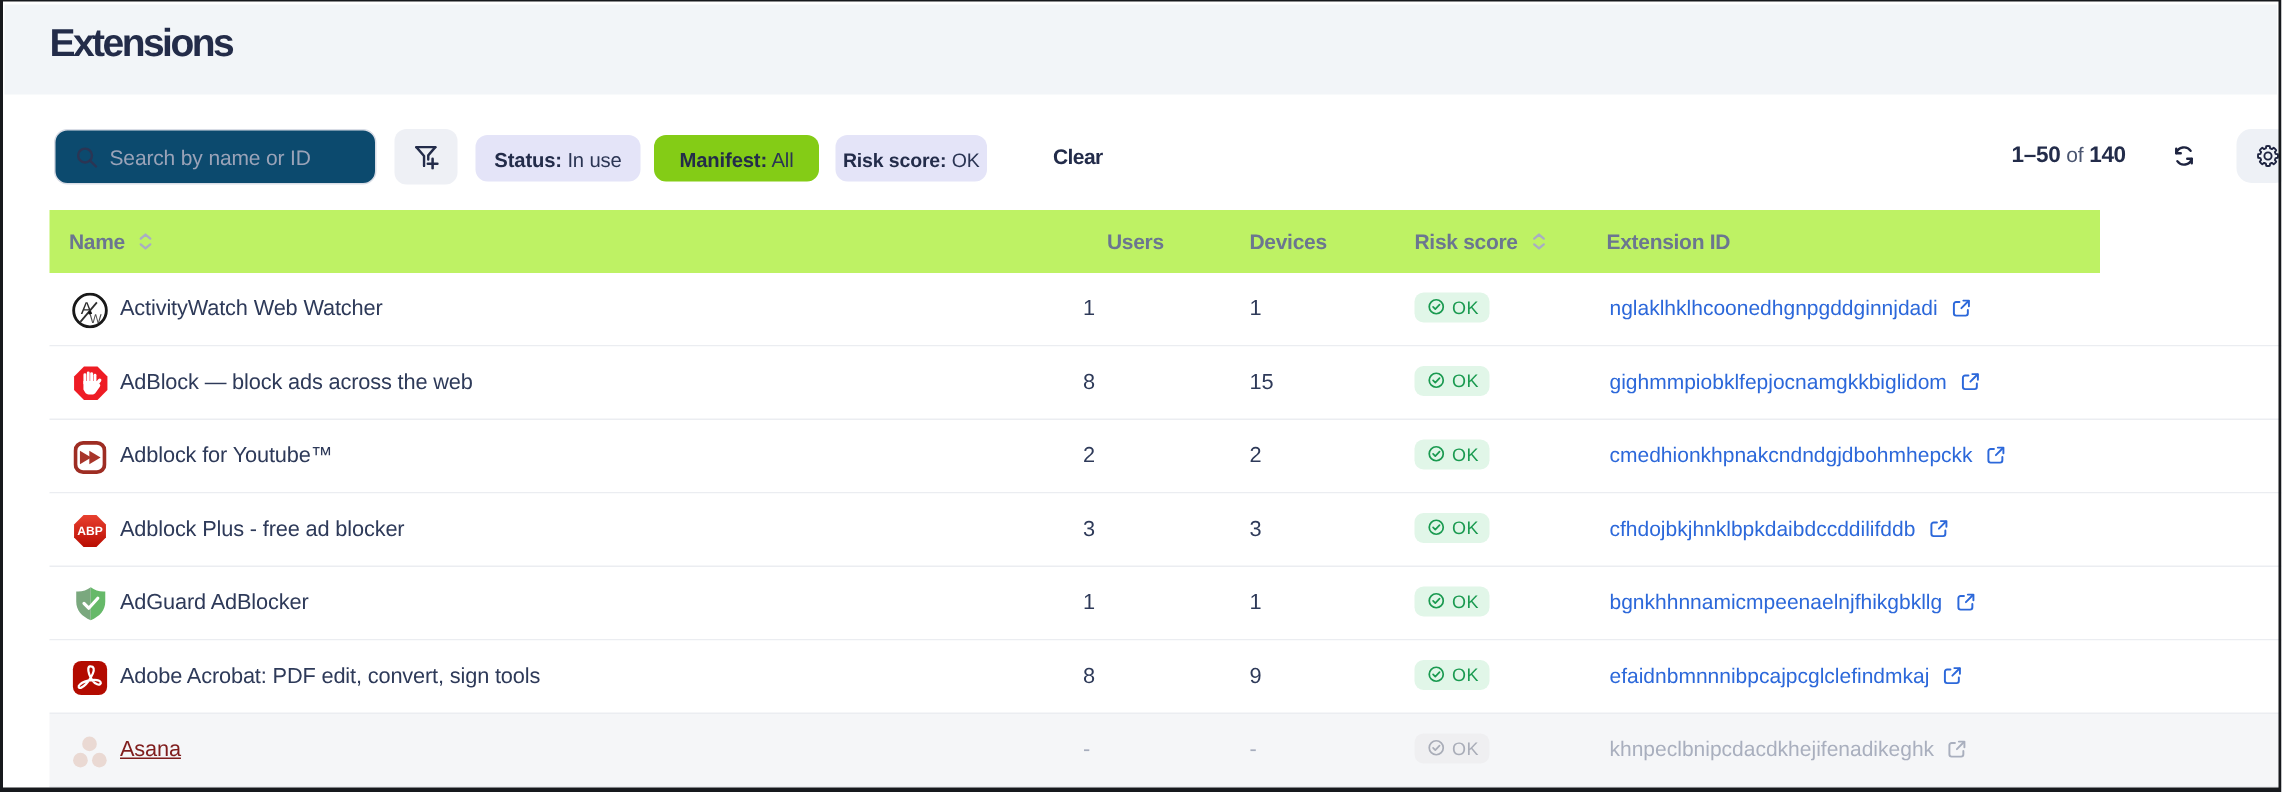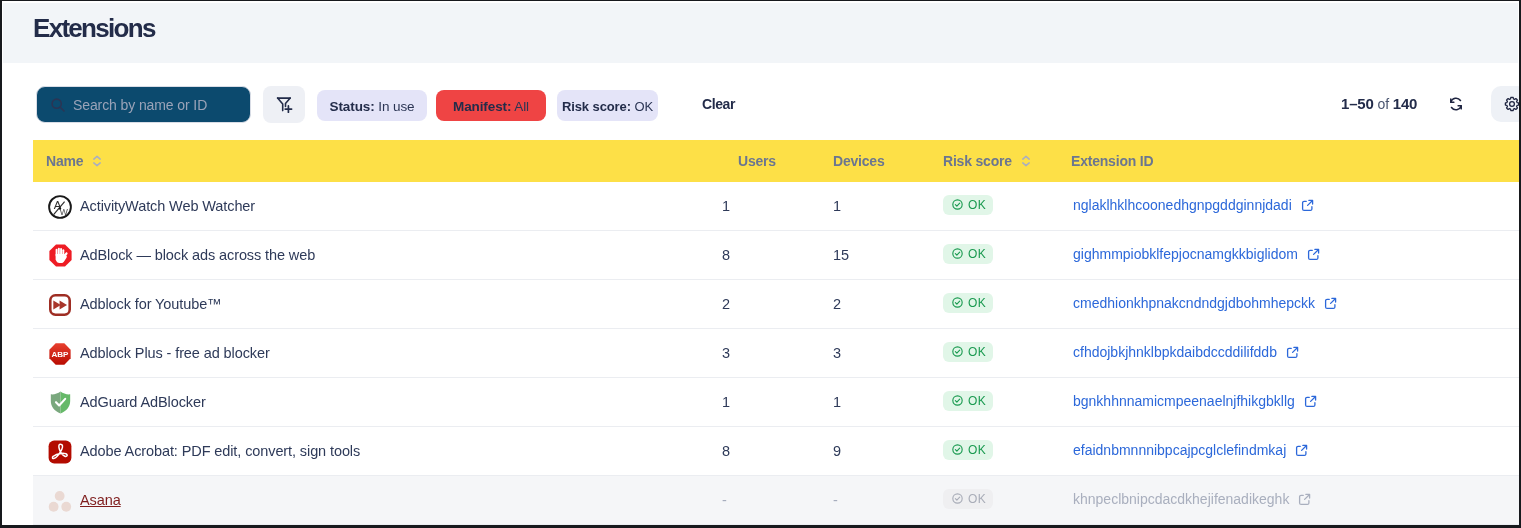--- a/index.html
+++ b/index.html
@@ -9,29 +9,29 @@
 .title { position:absolute; left:33px; top:13px; font-size:26px; font-weight:bold; color:#232c49; letter-spacing:-1.7px; }
 .search { position:absolute; left:36px; top:86px; width:215px; height:37px; background:#0c4a6e; border:1px solid #d9dde6; border-radius:9px; }
 .search svg { position:absolute; left:13px; top:10px; }
 .search .ph { position:absolute; left:36px; top:10px; font-size:14px; color:#9aa3b8; letter-spacing:-0.1px; white-space:nowrap; }
 .fbtn { position:absolute; left:263px; top:86px; width:42px; height:37px; background:#eef0f5; border-radius:8px; }
 .fbtn svg { position:absolute; left:13px; top:10px; }
 .chip { position:absolute; top:90px; height:31px; border-radius:8px; font-size:13.5px; letter-spacing:-0.1px; color:#2b3554; white-space:nowrap; display:flex; align-items:center; justify-content:center; }
 .chip span { position:relative; top:0.5px; }
 .chip b { font-weight:bold; color:#232c4a; }
 .lav { background:#e4e4f8; }
-.gry { background:#ef4444; }
+.gry { background:#84cc16; }
 .clear { position:absolute; left:702px; top:96px; font-size:14px; letter-spacing:-0.4px; font-weight:bold; color:#232c4a; }
 .pag { position:absolute; left:1341px; top:95px; font-size:15px; letter-spacing:-0.2px; color:#232c4a; white-space:nowrap; }
 .pag b { font-weight:bold; }
 .pag span { color:#4a5570; font-size:14px; }
 .refresh { position:absolute; left:1449px; top:97px; }
 .gearbtn { position:absolute; left:1491px; top:86px; width:36px; height:36px; background:#eef1f6; border-radius:10px; }
 .gearbtn svg { position:absolute; left:13px; top:10px; }
-.thead { position:absolute; left:33px; top:140px; width:1488px; height:42px; background:#fde047; }
+.thead { position:absolute; left:33px; top:140px; width:1367px; height:42px; background:#bef264; }
 .th { position:absolute; top:0; height:42px; line-height:42px; font-size:14px; letter-spacing:-0.2px; font-weight:bold; color:#6b7690; }
 .row { position:absolute; left:33px; width:1488px; height:49px; background:#fff; border-bottom:1px solid #ebedf1; }
 .row .icon { position:absolute; }
 .row .nm { position:absolute; left:47px; top:15.5px; font-size:14.5px; letter-spacing:-0.1px; color:#2e3a59; white-space:nowrap; }
 .row .u { position:absolute; left:689px; top:15.5px; font-size:14.5px; color:#2e3a59; }
 .row .d { position:absolute; left:800px; top:15.5px; font-size:14.5px; color:#2e3a59; }
 .badge { position:absolute; left:910px; top:13px; width:50px; height:19.5px; background:#e1f6e8; border-radius:6px; display:flex; align-items:center; }
 .badge svg { margin-left:9px; }
 .badge .bt { font-size:12px; color:#1a9a50; margin-left:5px; letter-spacing:0.3px; }
 .link { position:absolute; left:1040px; top:15px; font-size:14px; color:#2c68da; white-space:nowrap; }

